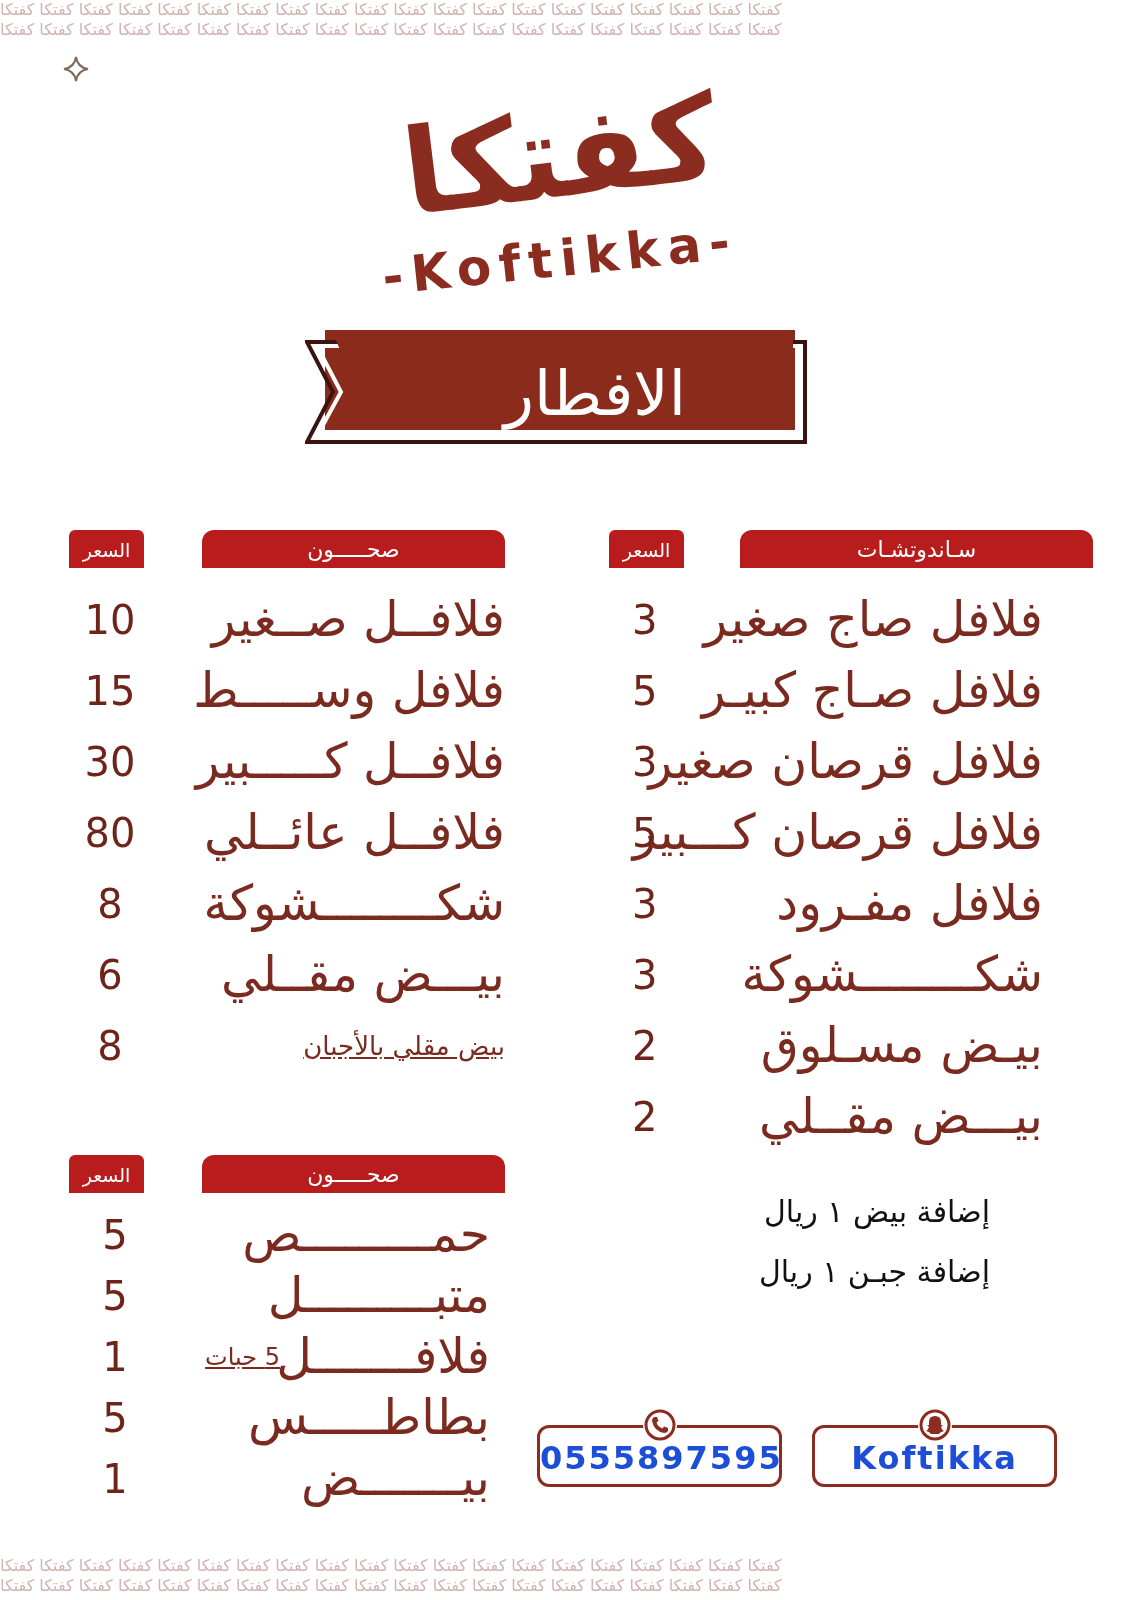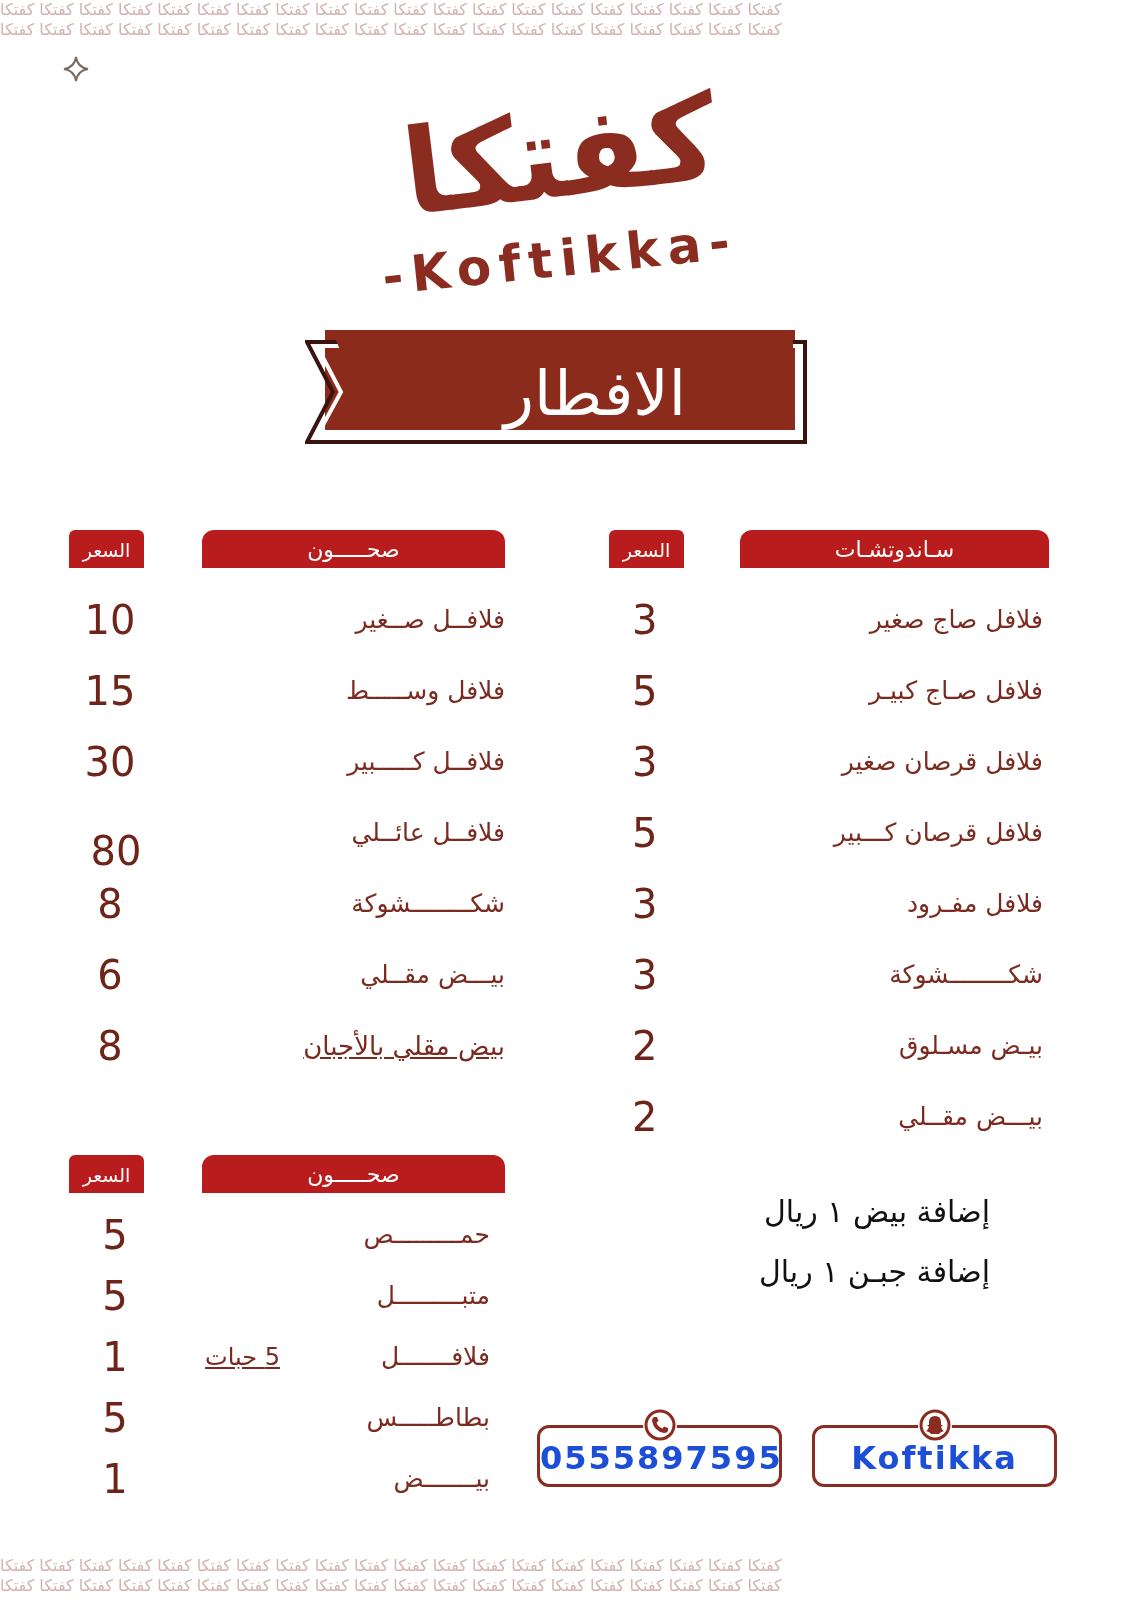--- a/index.html
+++ b/index.html
@@ -40,21 +40,21 @@
       font-family: "DejaVu Sans", sans-serif;
     }
     .hdr {
       position: absolute; height: 38px; background: #b91c1c; color: #fff;
       border-radius: 12px 12px 0 0; text-align: center; font-size: 22px; line-height: 40px; direction: rtl;
     }
     .hdr.price { border-radius: 6px 6px 0 0; font-size: 19px; }
     .list { position: absolute; direction: rtl; }
     .row { position: relative; height: 71px; }
     .row .name {
-      position: absolute; right: 0; top: 0; font-size: 25px; line-height: 60px; color: #7a2a1e; white-space: nowrap;
+      position: absolute; right: 0; top: 0; font-size: 49px; line-height: 60px; color: #7a2a1e; white-space: nowrap;
     }
     .row .name.small { font-size: 26px; line-height: 60px; text-decoration: underline; }
     .row .price {
       position: absolute; top: 0; font-size: 40px; line-height: 60px; color: #6e2419; direction: ltr; text-align: center;
     }
     .extras { position: absolute; direction: rtl; }
     .extras .line { font-size: 30px; line-height: 60px; color: #111; white-space: nowrap; }
     .contact {
       position: absolute; height: 62px; border: 3px solid #8b2c20; border-radius: 12px; box-sizing: border-box;
       text-align: center; font-size: 32px; font-weight: bold; letter-spacing: 2px; line-height: 60px; color: #1d4ed8;
@@ -87,21 +87,21 @@
 <div class="banner">
   <svg width="515" height="120" viewBox="0 0 515 120">
     <rect x="20" y="0" width="470" height="100" fill="#8a2b1b"></rect>
     <polygon points="2,12 500,12 500,112 2,112 28,62" fill="none" stroke="#3b1410" stroke-width="4"></polygon>
     <polygon points="12,16 492,16 492,106 12,106 36,62" fill="none" stroke="#ffffff" stroke-width="4"></polygon>
     <polygon points="30,8 488,8 488,100 30,100 50,55" fill="#8a2b1b"></polygon>
   </svg>
   <div class="banner-title">الافطار</div>
 </div>
 
-<div class="hdr" style="left:740px; top:530px; width:309px;">سـاندوتشـات</div>
+<div class="hdr" style="left:740px; top:530px; width:353px;">سـاندوتشـات</div>
 <div class="hdr price" style="left:609px; top:530px; width:75px;">السعر</div>
 
 <div class="list" style="left:620px; top:590px; width:423px;">
   <div class="row">
     <span class="name">فلافل صاج صغير</span>
     <span class="price" style="left:12px;">3</span>
   </div>
   <div class="row">
     <span class="name">فلافل صـاج كبيـر</span>
     <span class="price" style="left:12px;">5</span>
@@ -148,21 +148,21 @@
   <div class="row">
     <span class="name">فلافل وســـــط</span>
     <span class="price" style="left:10px; width:60px;">15</span>
   </div>
   <div class="row">
     <span class="name">فلافــل كـــــبير</span>
     <span class="price" style="left:10px; width:60px;">30</span>
   </div>
   <div class="row">
     <span class="name">فلافــل عائــلي</span>
-    <span class="price" style="left:16px; width:60px;margin-top:18px;">80</span>
+    <span class="price" style="left:10px; width:60px;">80</span>
   </div>
   <div class="row">
     <span class="name">شكــــــــشوكة</span>
     <span class="price" style="left:10px; width:60px;">8</span>
   </div>
   <div class="row">
     <span class="name">بيـــض مقــلي</span>
     <span class="price" style="left:10px; width:60px;">6</span>
   </div>
   <div class="row">

